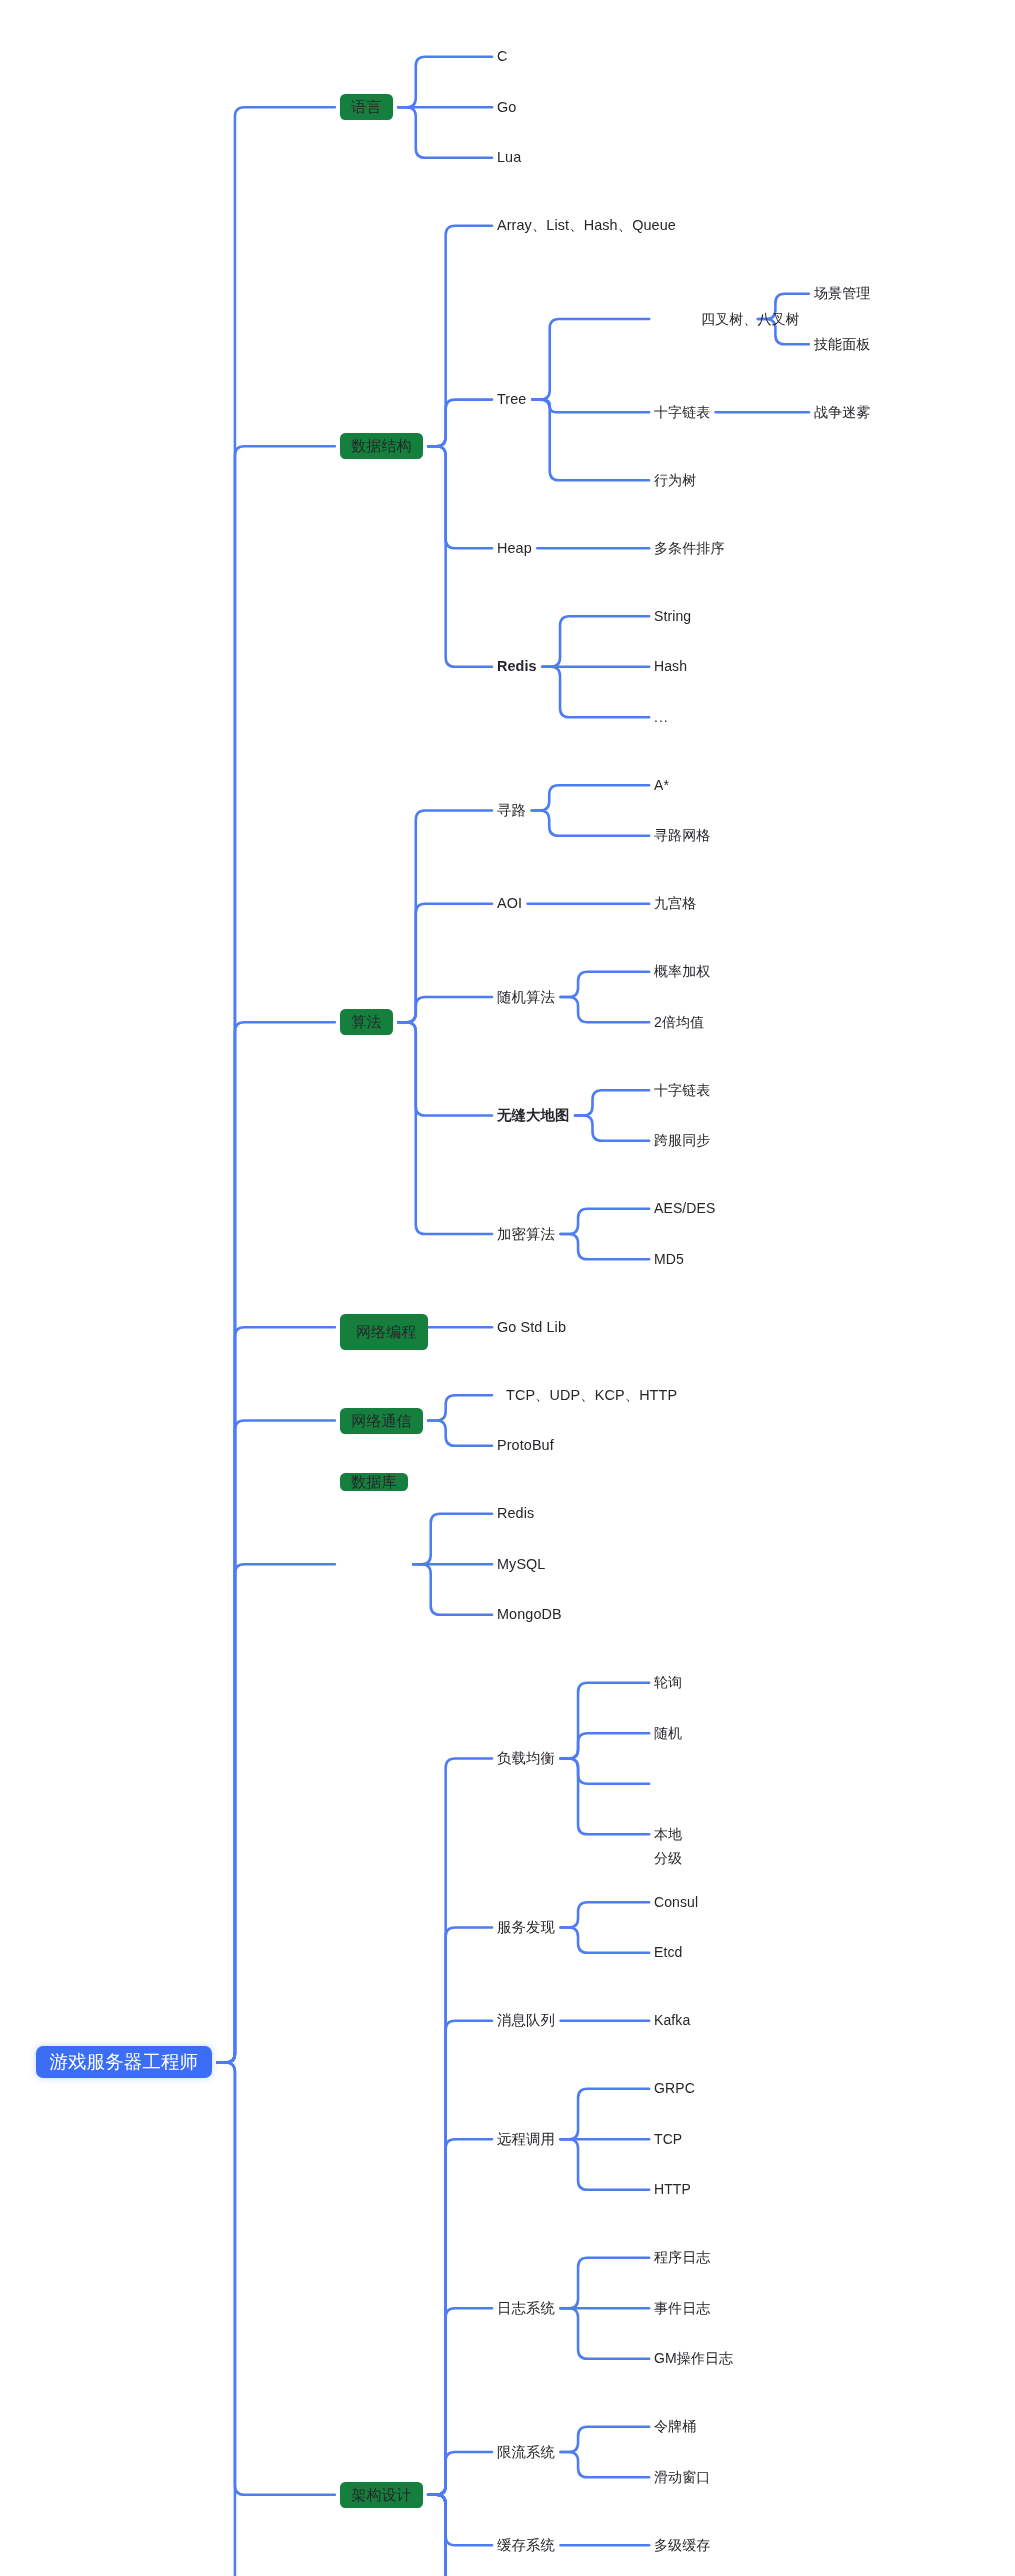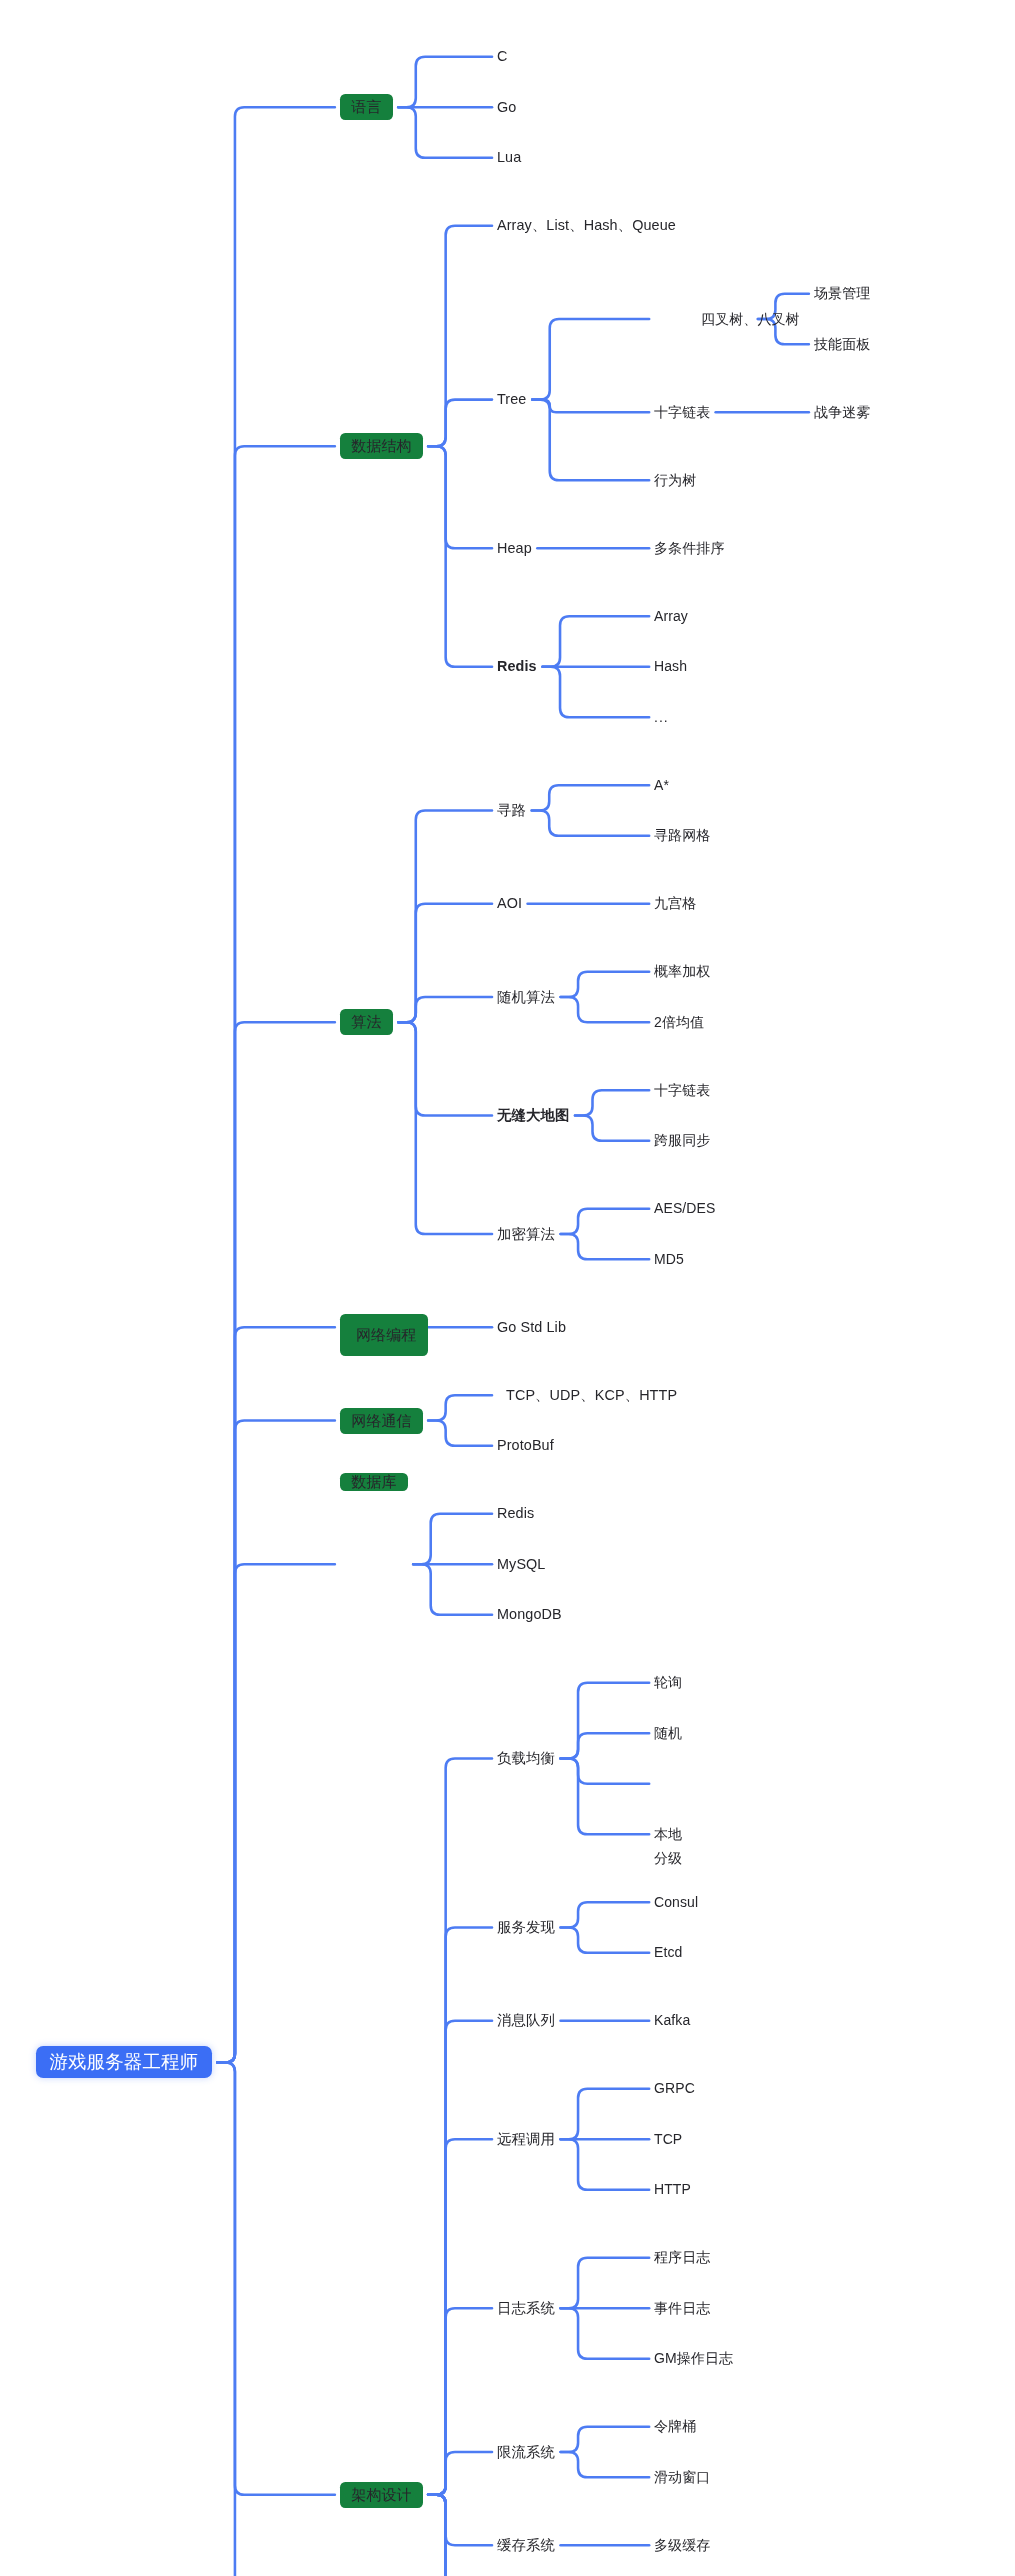--- a/index.html
+++ b/index.html
@@ -215,39 +215,39 @@
       <div class="mm-node lvl-2" style="left: 497px; top: 389px; height: 20.6px;">Tree</div>
       <div class="mm-node lvl-3" style="left: 654px; top: 309px; height: 20.6px; margin-left: 47px;">四叉树、八叉树</div>
       <div class="mm-node lvl-4" style="left: 814px; top: 283px; height: 20.6px;">场景管理</div>
       <div class="mm-node lvl-4" style="left: 814px; top: 334px; height: 20.6px;">技能面板</div>
       <div class="mm-node lvl-3" style="left: 654px; top: 402px; height: 20.6px;">十字链表</div>
       <div class="mm-node lvl-4" style="left: 814px; top: 402px; height: 20.6px;">战争迷雾</div>
       <div class="mm-node lvl-3" style="left: 654px; top: 470px; height: 20.6px;">行为树</div>
       <div class="mm-node lvl-2" style="left: 497px; top: 538px; height: 20.6px;">Heap</div>
       <div class="mm-node lvl-3" style="left: 654px; top: 538px; height: 20.6px;">多条件排序</div>
       <div class="mm-node lvl-2 is-bold" style="left: 497px; top: 656px; height: 20.6px;">Redis</div>
-      <div class="mm-node lvl-3" style="left: 654px; top: 606px; height: 20.6px;">Array</div>
+      <div class="mm-node lvl-3" style="left: 654px; top: 606px; height: 20.6px;">String</div>
       <div class="mm-node lvl-3" style="left: 654px; top: 656px; height: 20.6px;">Hash</div>
       <div class="mm-node lvl-3 is-ellipsis" style="left: 654px; top: 707px; height: 20.6px;">...</div>
       <div class="mm-node lvl-1" style="left: 340px; top: 1009px; height: 26px;">算法</div>
       <div class="mm-node lvl-2" style="left: 497px; top: 800px; height: 20.6px;">寻路</div>
       <div class="mm-node lvl-3" style="left: 654px; top: 775px; height: 20.6px;">A*</div>
       <div class="mm-node lvl-3" style="left: 654px; top: 825px; height: 20.6px;">寻路网格</div>
       <div class="mm-node lvl-2" style="left: 497px; top: 893px; height: 20.6px;">AOI</div>
       <div class="mm-node lvl-3" style="left: 654px; top: 893px; height: 20.6px;">九宫格</div>
       <div class="mm-node lvl-2" style="left: 497px; top: 987px; height: 20.6px;">随机算法</div>
       <div class="mm-node lvl-3" style="left: 654px; top: 961px; height: 20.6px;">概率加权</div>
       <div class="mm-node lvl-3" style="left: 654px; top: 1012px; height: 20.6px;">2倍均值</div>
       <div class="mm-node lvl-2" style="left: 497px; top: 1105px; height: 20.6px; font-weight: bold;">无缝大地图</div>
       <div class="mm-node lvl-3" style="left: 654px; top: 1080px; height: 20.6px;">十字链表</div>
       <div class="mm-node lvl-3" style="left: 654px; top: 1130px; height: 20.6px;">跨服同步</div>
       <div class="mm-node lvl-2" style="left: 497px; top: 1224px; height: 20.6px;">加密算法</div>
       <div class="mm-node lvl-3" style="left: 654px; top: 1198px; height: 20.6px;">AES/DES</div>
       <div class="mm-node lvl-3" style="left: 654px; top: 1249px; height: 20.6px;">MD5</div>
-      <div class="mm-node lvl-1" style="left: 340px; top: 1314px; height: 42px; padding-left: 16px;">网络编程</div>
+      <div class="mm-node lvl-1" style="left: 340px; top: 1314px; height: 36px; padding-left: 16px;">网络编程</div>
       <div class="mm-node lvl-2" style="left: 497px; top: 1317px; height: 20.6px;">Go Std Lib</div>
       <div class="mm-node lvl-1" style="left: 340px; top: 1408px; height: 26px;">网络通信</div>
       <div class="mm-node lvl-2" style="left: 497px; top: 1385px; height: 20.6px; margin-left: 9px;">TCP、UDP、KCP、HTTP</div>
       <div class="mm-node lvl-2" style="left: 497px; top: 1435px; height: 20.6px;">ProtoBuf</div>
       <div class="mm-node lvl-1" style="left: 340px; top: 1473px; height: 18px;">数据库</div>
       <div class="mm-node lvl-2" style="left: 497px; top: 1503px; height: 20.6px;">Redis</div>
       <div class="mm-node lvl-2" style="left: 497px; top: 1554px; height: 20.6px;">MySQL</div>
       <div class="mm-node lvl-2" style="left: 497px; top: 1604px; height: 20.6px;">MongoDB</div>
       <div class="mm-node lvl-1" style="left: 340px; top: 2482px; height: 26px;">架构设计</div>
       <div class="mm-node lvl-2" style="left: 497px; top: 1748px; height: 20.6px;">负载均衡</div>

